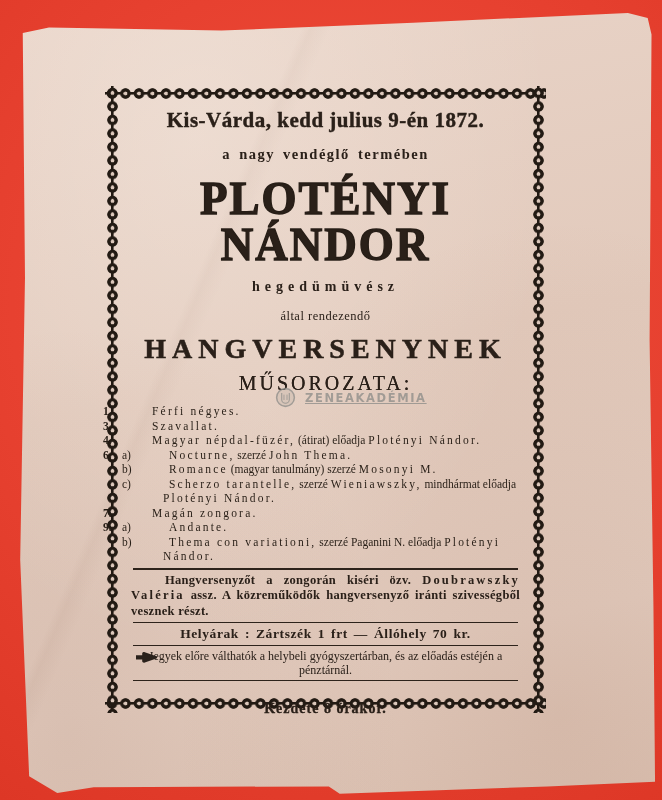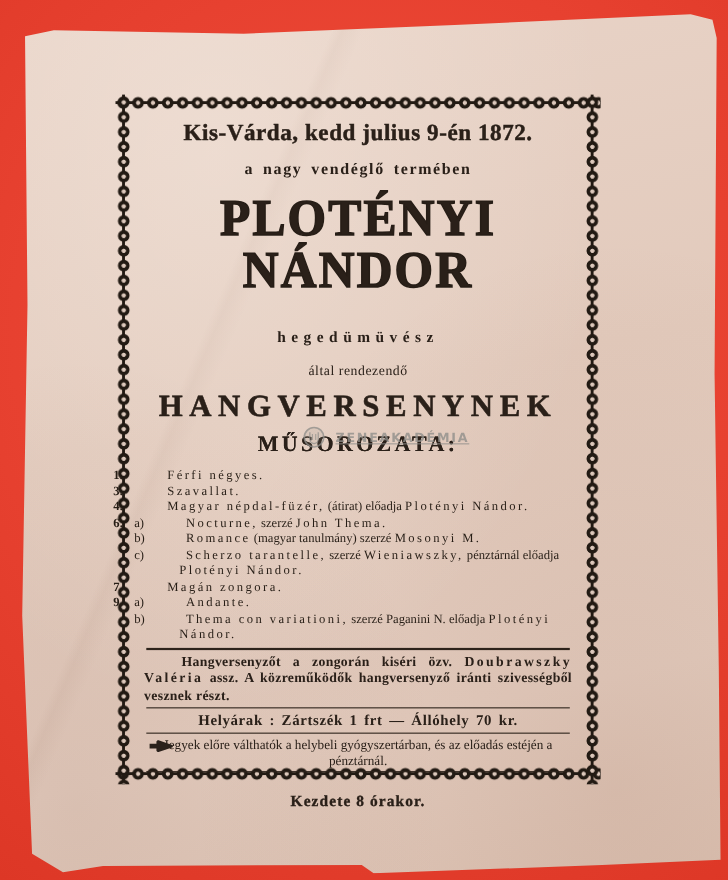--- a/index.html
+++ b/index.html
@@ -57,25 +57,25 @@
   
   .content{
     position:absolute;left:15px;right:15px;top:15px;bottom:17px;
     padding:0 11px;text-align:center;
   }
   .dateline{margin:7px 0 13px;font-size:21px;font-weight:bold;letter-spacing:.5px;
     -webkit-text-stroke:.4px #2a2019;}
   .venue{margin:9px 0 0;font-size:14.5px;font-weight:bold;letter-spacing:1.5px;word-spacing:3px;}
   .artist{margin:14px 0 0;font-size:45px;line-height:1;font-weight:bold;letter-spacing:2px;
     -webkit-text-stroke:1.3px #261d16;transform:scaleY(1.04);}
-  .role{margin:33px 0 0;font-size:14px;font-weight:bold;letter-spacing:5px;}
+  .role{margin:12px 0 0;font-size:14px;font-weight:bold;letter-spacing:5px;}
   .arranged{margin:14px 0 0;font-size:12.5px;letter-spacing:.5px;}
   .event{margin:10px 0 0;font-size:28px;line-height:1.05;font-weight:bold;letter-spacing:6px;
     -webkit-text-stroke:.5px #2a2019;}
-  .pheading{margin:9px 0 0;font-size:20px;font-weight:bold;letter-spacing:3px;
+  .pheading{margin:9px 0 0;font-size:20px;font-weight:normal;letter-spacing:3px;
     text-shadow:0 0 .6px #2a2019;}
   
   .program{margin:9px 0 0 2px;text-align:left;font-size:11.5px;line-height:14.5px;color:#271e16;}
   .pline{padding-left:30px;text-indent:-30px;}
   .pnum{display:inline-block;width:19px;font-weight:bold;}
   .psub{display:inline-block;width:17px;}
   .sp{letter-spacing:2.2px;}
   .hl{background:#b2c9d6;box-shadow:0 0 0 1.5px #b2c9d6;}
   
   .rule{border:0;border-top:1.6px solid #2d231b;margin:3px 2px 0;}
@@ -116,21 +116,21 @@
         <div class="arranged">által rendezendő</div>
         <div class="event">HANGVERSENYNEK</div>
         <div class="pheading">MŰSOROZATA:</div>
 
         <div class="program" id="program">
             <div class="pline"><span class="pnum">1.</span><span class="sp">Férfi négyes.</span></div>
             <div class="pline"><span class="pnum">3.</span><span class="sp">Szavallat.</span></div>
             <div class="pline"><span class="pnum">4.</span><span class="sp">Magyar népdal-füzér,</span><span class=""> (átirat) előadja </span><span class="sp">Plotényi Nándor.</span></div>
             <div class="pline"><span class="pnum">6.</span><span class="psub">a)</span><span class="sp">Nocturne,</span><span class=""> szerzé </span><span class="sp">John Thema.</span></div>
             <div class="pline"><span class="pnum"></span><span class="psub">b)</span><span class="sp">Romance</span><span class=""> (magyar tanulmány) szerzé </span><span class="sp">Mosonyi M.</span></div>
-            <div class="pline"><span class="pnum"></span><span class="psub">c)</span><span class="sp">Scherzo tarantelle,</span><span class=""> szerzé </span><span class="sp">Wieniawszky,</span><span class=""> pénztárnál előadja </span><span class="sp">Plotényi Nándor.</span></div>
+            <div class="pline"><span class="pnum"></span><span class="psub">c)</span><span class="sp">Scherzo tarantelle,</span><span class=""> szerzé </span><span class="sp">Wieniawszky,</span><span class=""> mindhármat előadja </span><span class="sp">Plotényi Nándor.</span></div>
             <div class="pline"><span class="pnum">7.</span><span class="sp">Magán zongora.</span></div>
             <div class="pline"><span class="pnum">9.</span><span class="psub">a)</span><span class="sp">Andante.</span></div>
             <div class="pline"><span class="pnum"></span><span class="psub">b)</span><span class="sp">Thema con variationi,</span><span class=""> szerzé Paganini N. előadja </span><span class="sp">Plotényi Nándor.</span></div>
           </div>
 
         <hr class="rule thick">
         <p class="accomp"><span class="">Hangversenyzőt a zongorán kiséri özv. </span><span class="sp">Doubrawszky Valéria</span><span class=""> assz. A közreműködők hangversenyző iránti szivességből vesznek részt.</span></p>
         <hr class="rule">
         <div class="prices">Helyárak : Zártszék 1 frt — Állóhely 70 kr.</div>
         <hr class="rule">

